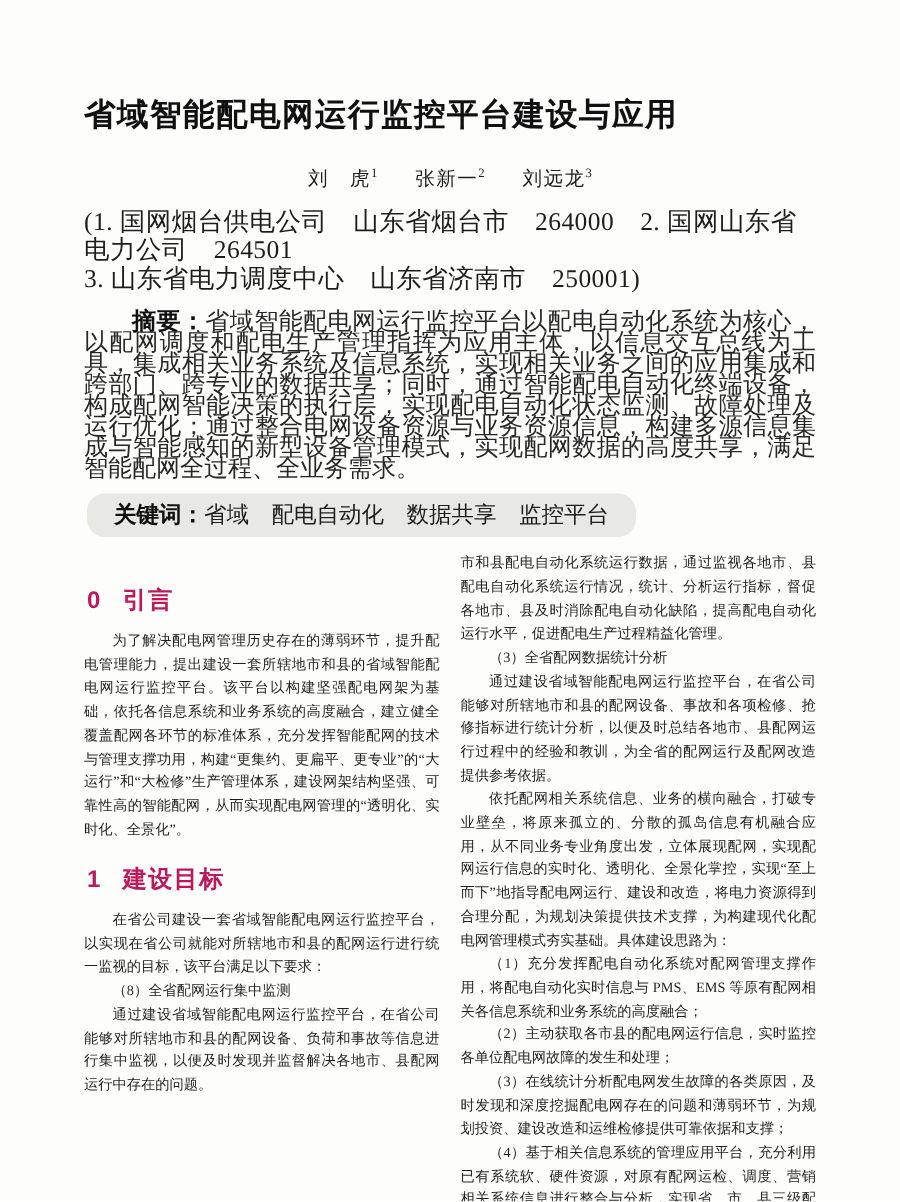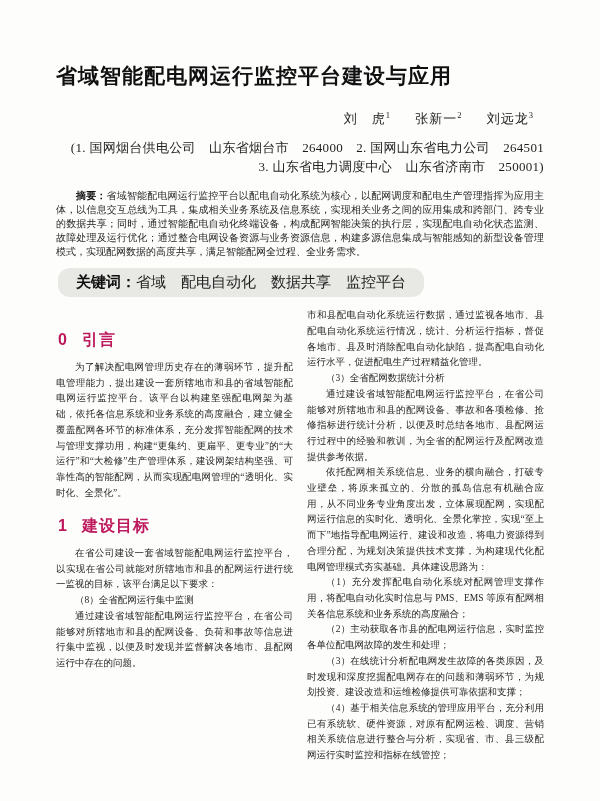--- a/index.html
+++ b/index.html
@@ -6,26 +6,26 @@
   .page{
     width:600px;height:801px;background:#fdfdfc;overflow:hidden;
     box-sizing:border-box;padding:62px 56px 0 56px;
     font-family:"Liberation Serif","DejaVu Serif",serif;color:#222;
   }
   .title{
     font-family:"Liberation Sans","DejaVu Sans",sans-serif;
     font-size:21px;font-weight:700;letter-spacing:1px;
     text-align:left;margin:0 0 20px 0;color:#101010;
   }
-  .authors{text-align:right;font-size:13px;margin:0 0 10px 0;color:#1d1d1d;}
+  .authors{text-align:center;font-size:13px;margin:0 0 10px 0;color:#1d1d1d;}
   .author{display:inline-block;margin:0 11px;letter-spacing:1px;}
   .author sup{font-size:8.5px;letter-spacing:0;}
-  .affil{text-align:right;font-size:13px;line-height:19px;color:#1d1d1d;letter-spacing:0.3px;}
+  .affil{text-align:left;font-size:17px;line-height:19px;color:#1d1d1d;letter-spacing:0.3px;}
   .abstract{
-    margin:13px 0 0 0;font-size:10px;line-height:14px;
+    margin:13px 0 0 0;font-size:16px;line-height:14px;
     text-align:justify;text-indent:2em;color:#272727;
   }
   .lbl{font-weight:700;color:#101010;}
   .kw-pill{
     display:inline-block;margin:9px 0 0 2px;background:#e8e8e4;
     border-radius:12px;padding:5px 18px 5px 18px;font-size:15px;color:#1d1d1d;
   }
   .columns{display:flex;gap:14px;margin-top:11px;}
   .col{width:237px;font-size:9.5px;line-height:15.7px;text-align:justify;color:#1f1f1f;}
   .col p{margin:0;text-indent:2em;}

